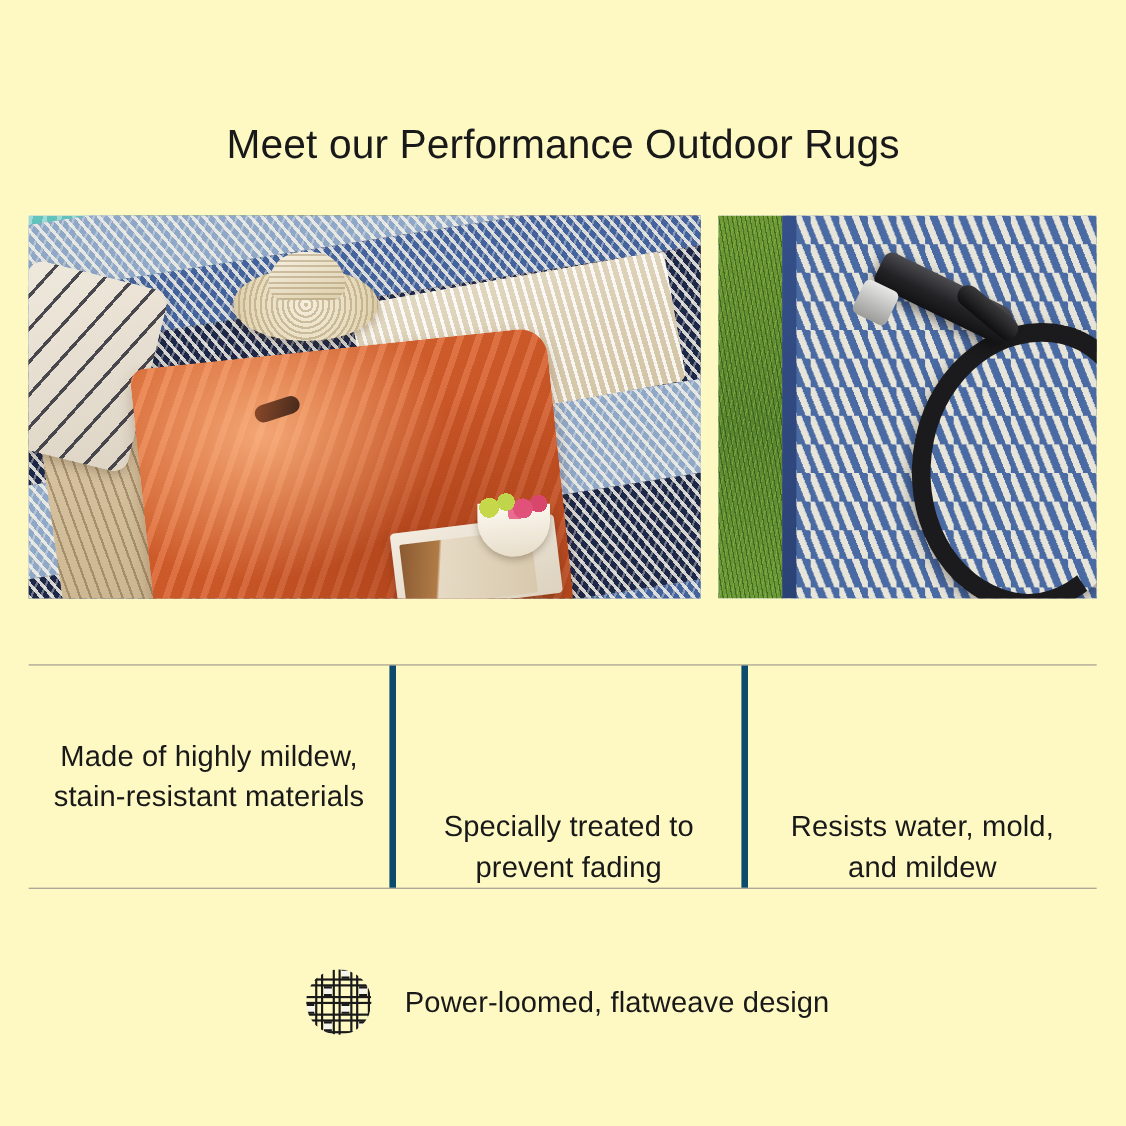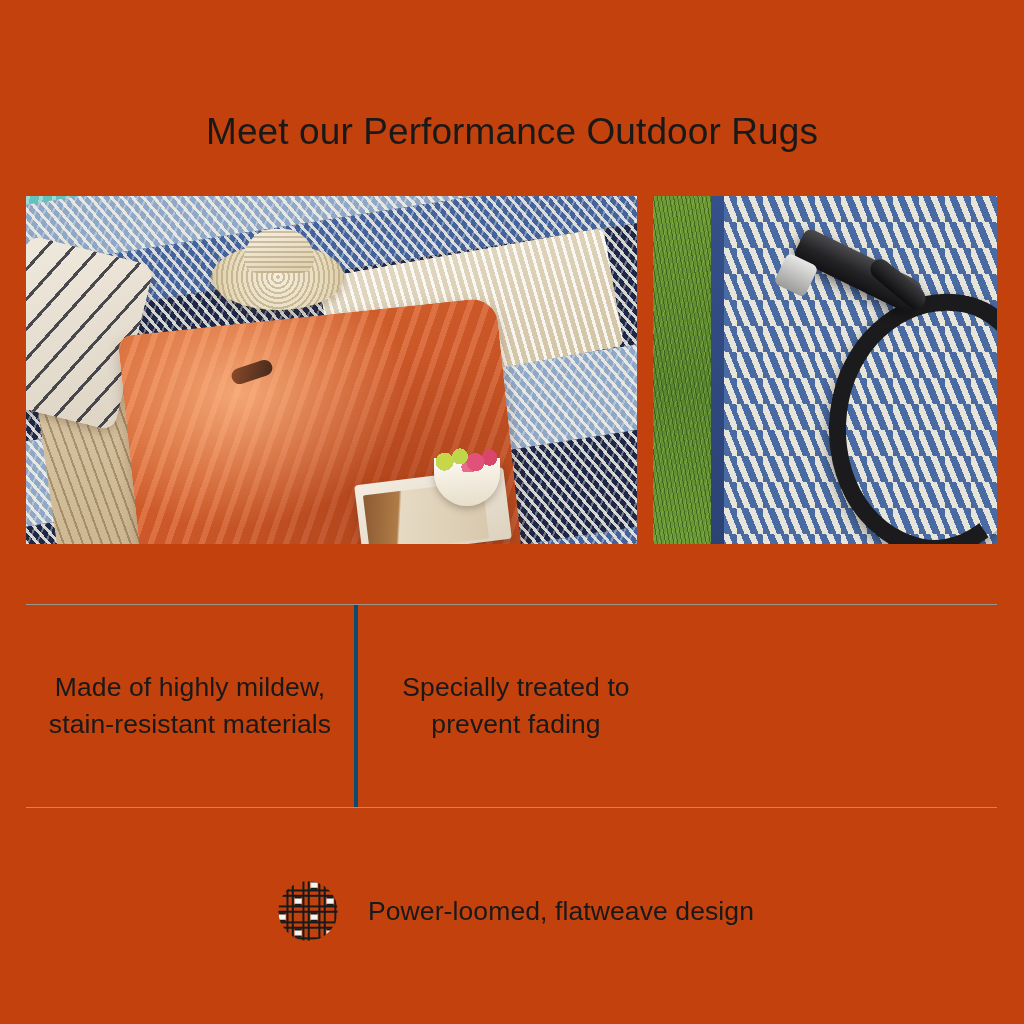--- a/index.html
+++ b/index.html
@@ -13,21 +13,21 @@
     font-family: "Liberation Sans", sans-serif;
     color: #1a1a1a;
     overflow: hidden;
     position: relative;
   }
 
   .page {
     position: relative;
     width: 1024px;
     height: 1024px;
-    background: #c2410c;
+    background: #fef9c3;
   }
 
   
   .headline {
     position: absolute;
     left: 0;
     top: 84px;
     width: 1024px;
     text-align: center;
     font-size: 37px;
@@ -309,21 +309,21 @@
     display: flex;
   }
   .feature-col {
     display: flex;
     align-items: center;
     justify-content: center;
     padding: 0 14px;
     box-sizing: border-box;
     text-align: center;
   }
-  .feature-col + .feature-col { border-left: 4px solid #0c4a6e; }
+  .feature-col + .feature-col { border-left: 6px solid #0c4a6e; align-items: flex-end; }
   .feature-col.c1 { width: 328px; }
   .feature-col.c2 { width: 320px; }
   .feature-col.c3 { width: 323px; }
   .feature-text {
     font-size: 26.5px;
     line-height: 37px;
     font-weight: 400;
     color: #19191a;
     letter-spacing: 0.1px;
   }
@@ -394,20 +394,23 @@
       <div class="nozzle-trigger"></div>
     </div>
   </div>
 
   <div class="features">
     <div class="feature-col c1">
       <div class="feature-text">Made of highly mildew, stain-resistant materials</div>
     </div>
     <div class="feature-col c2">
       <div class="feature-text">Specially treated to prevent fading</div>
+    </div>
+    <div class="feature-col c3">
+      <div class="feature-text">Resists water, mold, and mildew</div>
     </div>
   </div>
 
   <div class="badge">
     <span>
       <svg class="weave-icon" viewBox="0 0 100 100" aria-hidden="true">
         <defs>
           <clipPath id="circleClip">
               <circle cx="50" cy="50" r="39"></circle>
             </clipPath>

